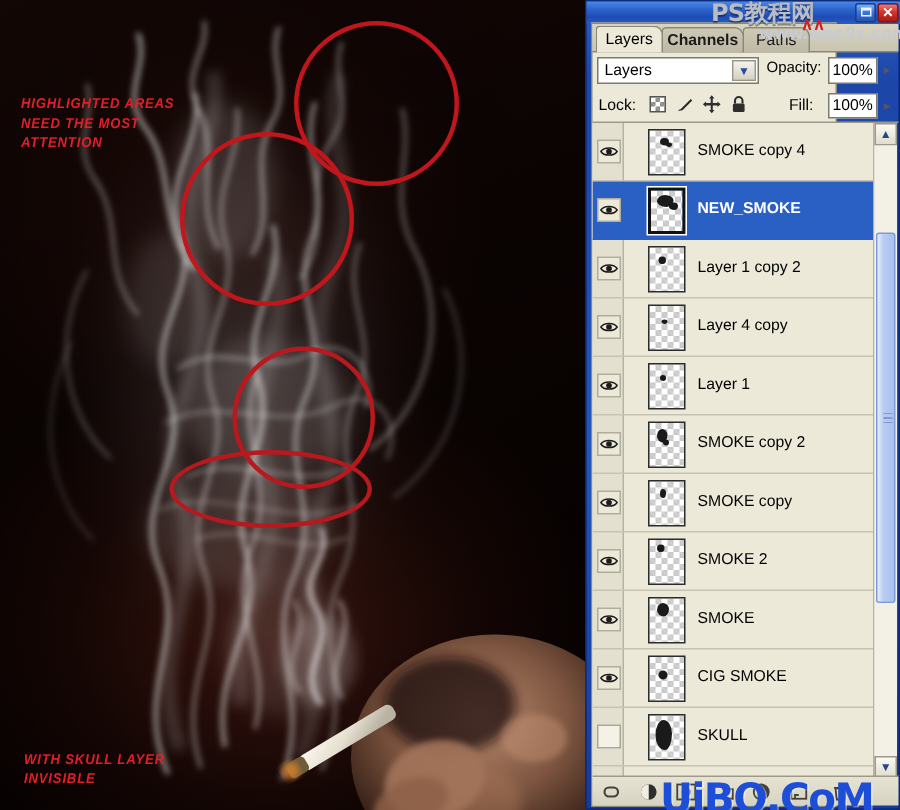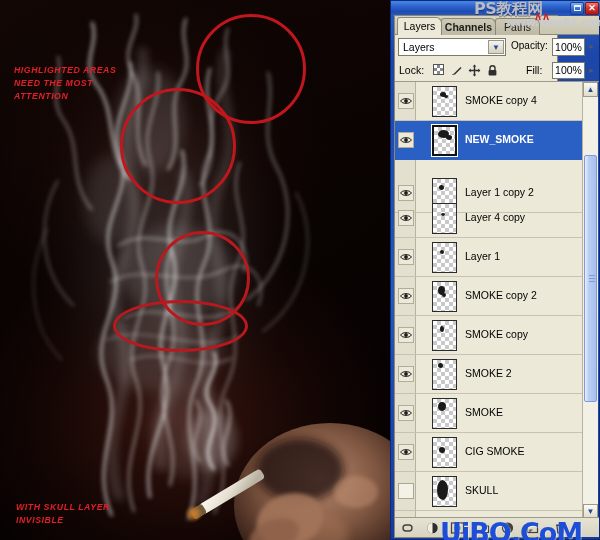--- a/index.html
+++ b/index.html
@@ -509,21 +509,21 @@
                   <path d="M0.6 4 C2.6 0.8 9.4 0.8 11.4 4 C9.4 7.2 2.6 7.2 0.6 4 Z" fill="none" stroke="#1c1c1c" stroke-width="1"></path>
                   <circle cx="6" cy="4" r="1.9" fill="#1c1c1c"></circle>
                 </svg>
               </div>
               <div class="thumb">
                 <span class="blob" style="left: 4px; top: 3px; width: 11px; height: 8px;"></span>
                 <span class="blob" style="left: 12px; top: 8px; width: 6px; height: 5px;"></span>
               </div>
               <div class="layer-name">NEW_SMOKE</div>
             </div>
-            <div class="layer-row" style="top: 92px;">
+            <div class="layer-row" style="top: 78px;">
               <div class="eye-box">
                 <svg class="eye-glyph" viewBox="0 0 12 8">
                   <path d="M0.6 4 C2.6 0.8 9.4 0.8 11.4 4 C9.4 7.2 2.6 7.2 0.6 4 Z" fill="none" stroke="#1c1c1c" stroke-width="1"></path>
                   <circle cx="6" cy="4" r="1.9" fill="#1c1c1c"></circle>
                 </svg>
               </div>
               <div class="thumb">
                 <span class="blob" style="left: 6px; top: 6px; width: 5px; height: 5px;"></span>
               </div>
               <div class="layer-name">Layer 1 copy 2</div>

